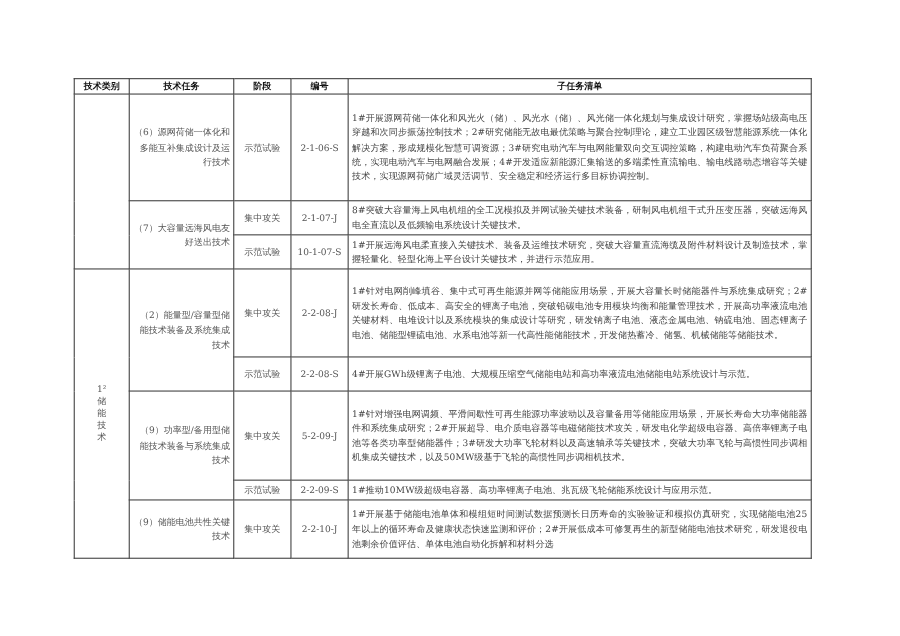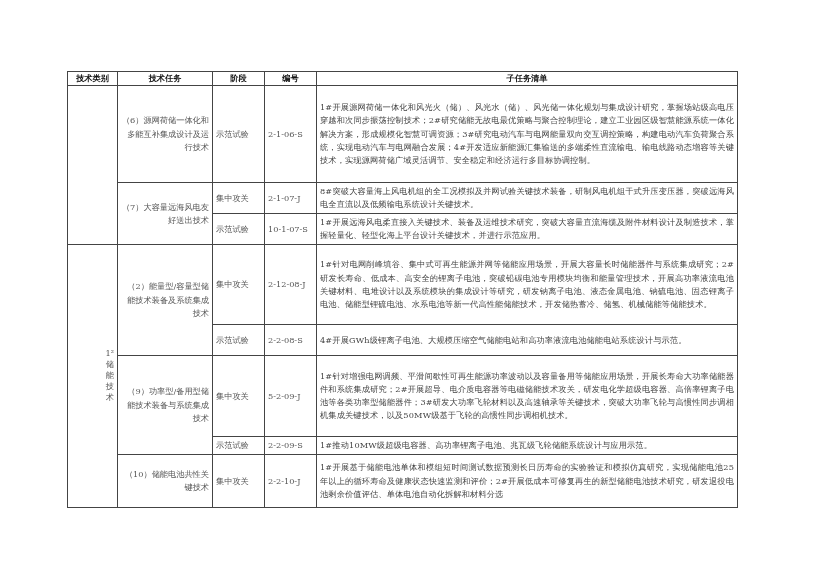--- a/index.html
+++ b/index.html
@@ -4,24 +4,24 @@
 <style>
   html, body { margin: 0; padding: 0; background: #ffffff; }
   body { width: 818px; height: 578px; position: relative; overflow: hidden;
          font-family: "DejaVu Serif", "Liberation Serif", serif; color: #333; }
   table.doc { position: absolute; left: 67px; top: 71px; width: 670px;
               border-collapse: collapse; table-layout: fixed; }
   table.doc td, table.doc th { border: 1px solid #444; padding: 0 3px; vertical-align: middle;
               font-size: 8.2px; line-height: 13.2px; }
   table.doc { border: 1.5px solid #222; }
   th { font-weight: bold; color: #111; text-align: center; height: 12px; font-size: 8.5px; }
-  td.center { }
+  td.center { text-align: center; }
   td.task { text-align: right; padding: 0 4px 0 8px; color: #555; }
   td.sub { text-align: justify; color: #444; letter-spacing: 0.15px; margin-left: 36px; }
-  td.cat { text-align: right; color: #555; }
+  td.cat { text-align: center; color: #555; }
   .vert { display: inline-block; width: 10px; line-height: 11px; word-break: break-all; font-size: 8.2px; }
   td.stage, td.code { color: #555; white-space: nowrap; }
 </style>
 </head>
 <body>
 
 <table class="doc">
   <colgroup>
     <col style="width:50px">
       <col style="width:95px">
@@ -56,39 +56,39 @@
     <tr style="height:31px">
       <td class="center stage">示范试验</td>
       <td class="center code">10-1-07-S</td>
       <td class="sub">1#开展远海风电柔直接入关键技术、装备及运维技术研究，突破大容量直流海缆及附件材料设计及制造技术，掌握轻量化、轻型化海上平台设计关键技术，并进行示范应用。</td>
     </tr>
 
     <tr style="height:80px">
       <td class="cat" rowspan="5"><span class="vert">1²储能技术</span></td>
       <td class="task" rowspan="2">（2）能量型/容量型储能技术装备及系统集成技术</td>
       <td class="center stage">集中攻关</td>
-      <td class="center code">2-12-08-J</td>
+      <td class="center code">2-2-08-J</td>
       <td class="sub">1#针对电网削峰填谷、集中式可再生能源并网等储能应用场景，开展大容量长时储能器件与系统集成研究；2#研发长寿命、低成本、高安全的锂离子电池，突破铅碳电池专用模块均衡和能量管理技术，开展高功率液流电池关键材料、电堆设计以及系统模块的集成设计等研究，研发钠离子电池、液态金属电池、钠硫电池、固态锂离子电池、储能型锂硫电池、水系电池等新一代高性能储能技术，开发储热蓄冷、储氢、机械储能等储能技术。</td>
     </tr>
     <tr style="height:31px">
       <td class="center stage">示范试验</td>
       <td class="center code">2-2-08-S</td>
       <td class="sub">4#开展GWh级锂离子电池、大规模压缩空气储能电站和高功率液流电池储能电站系统设计与示范。</td>
     </tr>
     <tr style="height:81px">
       <td class="task" rowspan="2">（9）功率型/备用型储能技术装备与系统集成技术</td>
       <td class="center stage">集中攻关</td>
       <td class="center code">5-2-09-J</td>
       <td class="sub">1#针对增强电网调频、平滑间歇性可再生能源功率波动以及容量备用等储能应用场景，开展长寿命大功率储能器件和系统集成研究；2#开展超导、电介质电容器等电磁储能技术攻关，研发电化学超级电容器、高倍率锂离子电池等各类功率型储能器件；3#研发大功率飞轮材料以及高速轴承等关键技术，突破大功率飞轮与高惯性同步调相机集成关键技术，以及50MW级基于飞轮的高惯性同步调相机技术。</td>
     </tr>
     <tr style="height:18px">
       <td class="center stage">示范试验</td>
       <td class="center code">2-2-09-S</td>
       <td class="sub">1#推动10MW级超级电容器、高功率锂离子电池、兆瓦级飞轮储能系统设计与应用示范。</td>
     </tr>
     <tr style="height:53px">
-      <td class="task">（10）储能电池共性关键技术</td>
+      <td class="task">（9）储能电池共性关键技术</td>
       <td class="center stage">集中攻关</td>
       <td class="center code">2-2-10-J</td>
       <td class="sub">1#开展基于储能电池单体和模组短时间测试数据预测长日历寿命的实验验证和模拟仿真研究，实现储能电池25年以上的循环寿命及健康状态快速监测和评价；2#开展低成本可修复再生的新型储能电池技术研究，研发退役电池剩余价值评估、单体电池自动化拆解和材料分选</td>
     </tr>
   </tbody>
 </table>
 
 </body></html>

